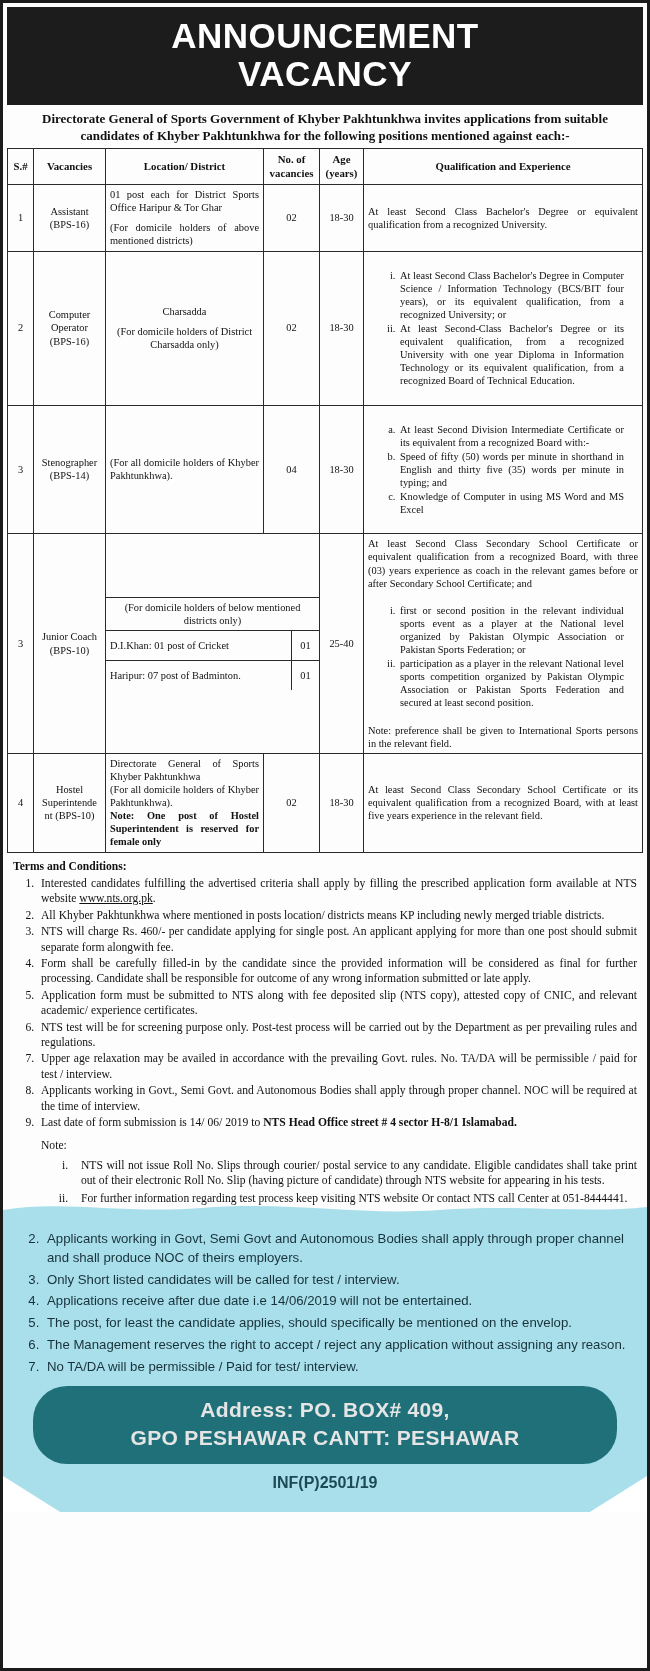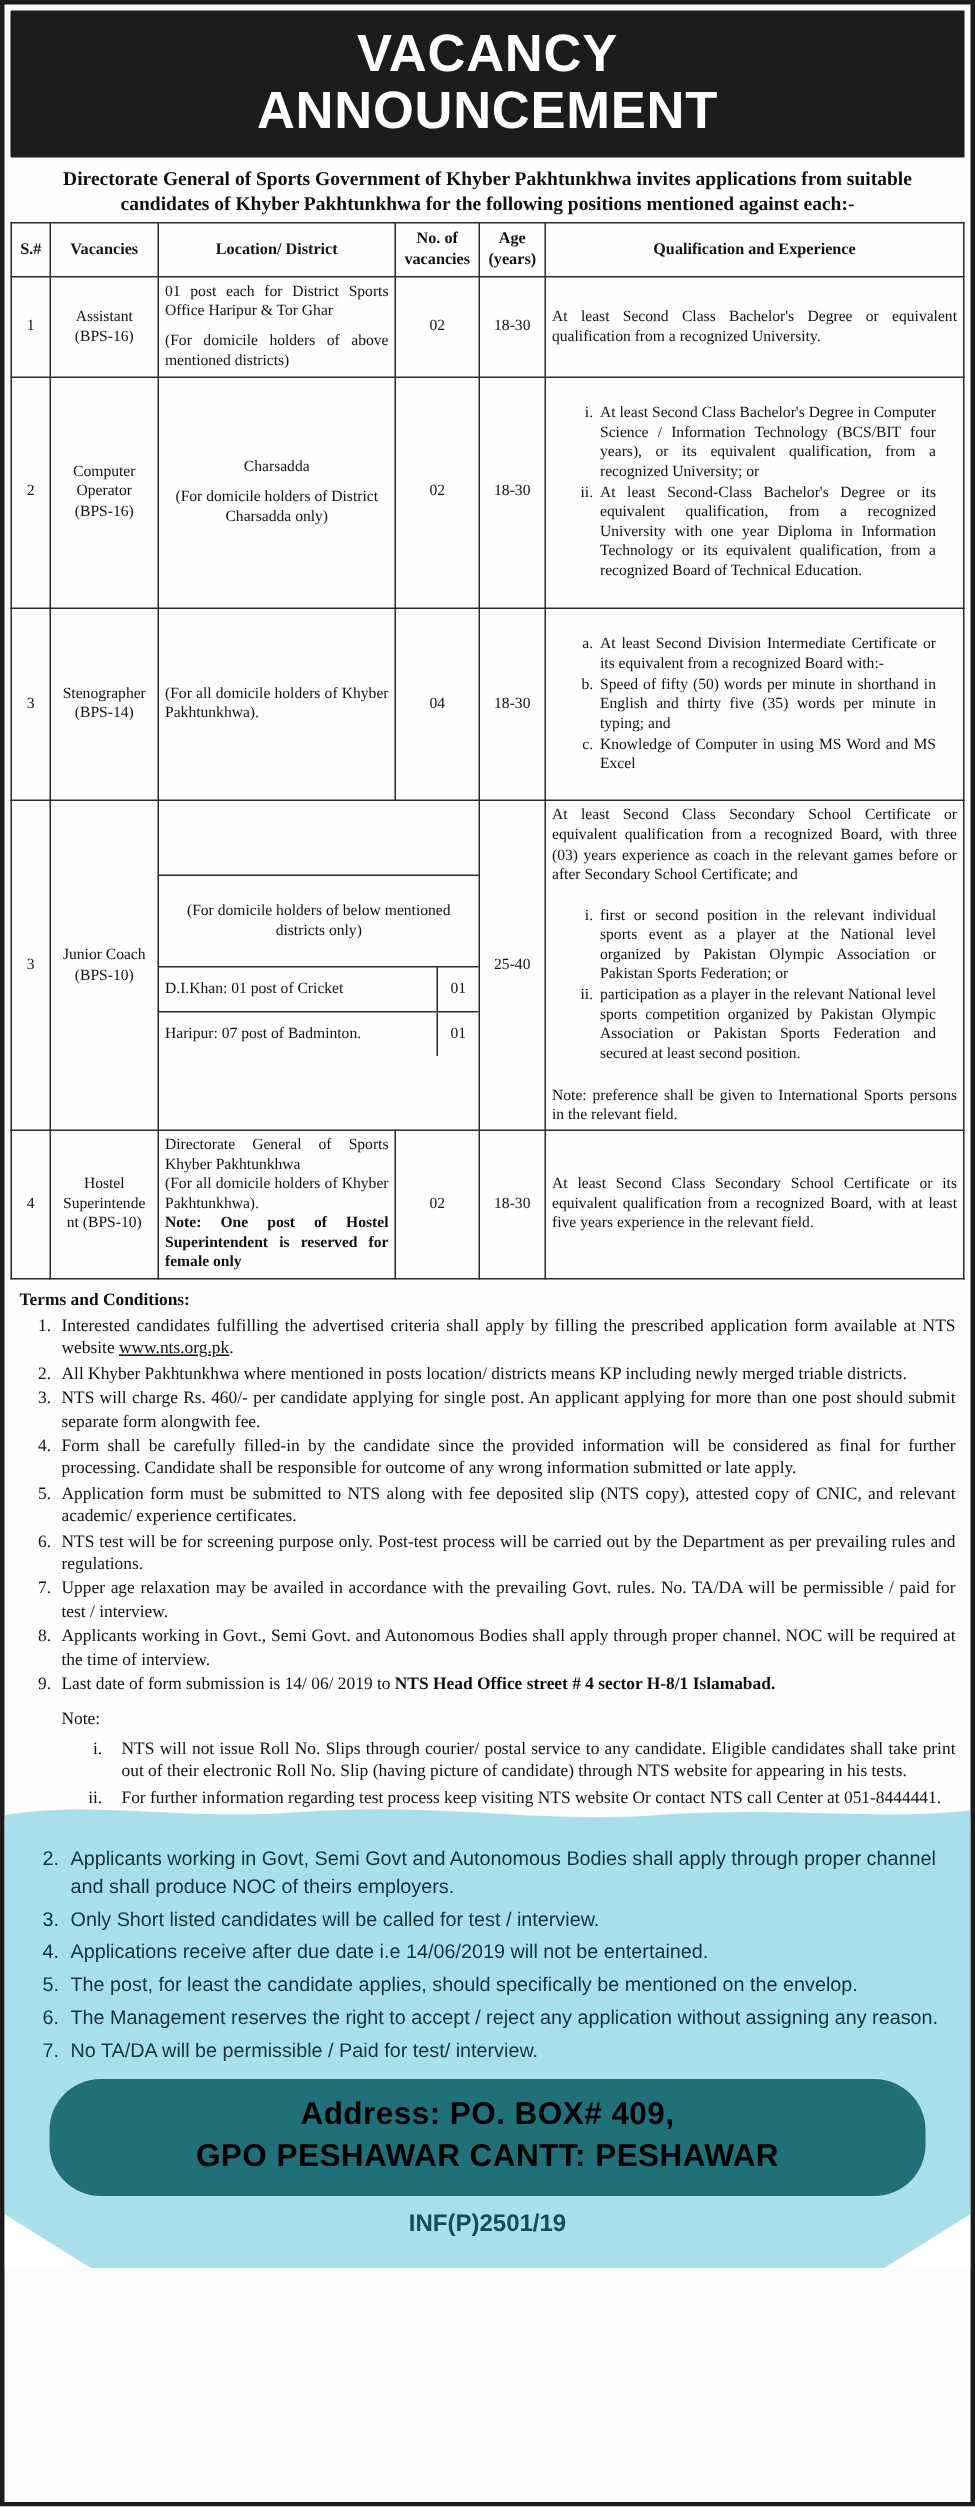--- a/index.html
+++ b/index.html
@@ -120,21 +120,21 @@
     position: absolute;
     top: -16px; left: 0; width: 100%; height: 20px;
     display: block;
   }
   ol.teal-list { margin: 0; padding-left: 26px; }
   ol.teal-list > li { margin-bottom: 3px; padding-left: 4px; }
 
   .addr-box {
     margin: 10px 16px 4px 16px;
     background: #20707a;
-    color: #000000;
+    color: #e5e5e5;
     border-radius: 34px;
     text-align: center;
     padding: 10px 12px 12px 12px;
     font-family: "Liberation Sans", sans-serif;
     font-weight: bold;
     font-size: 21px;
     line-height: 1.32;
     letter-spacing: 0.3px;
   }
   .inf {
@@ -151,22 +151,22 @@
   }
   .corner-l { left: 0; clip-path: polygon(0 30%, 100% 100%, 0 100%); }
   .corner-r { right: 0; clip-path: polygon(100% 30%, 100% 100%, 0 100%); }
 </style>
 </head>
 <body>
 
 <div class="page">
 
   <div class="banner">
+    <div class="banner-line">ANNOUNCEMENT</div>
     <div class="banner-line">VACANCY</div>
-    <div class="banner-line">ANNOUNCEMENT</div>
   </div>
 
   <div class="intro">Directorate General of Sports Government of Khyber Pakhtunkhwa invites applications from suitable candidates of Khyber Pakhtunkhwa for the following positions mentioned against each:-</div>
 
   <table class="vac">
     <thead>
       <tr>
         <th class="c-sno">S.#</th>
         <th class="c-vac">Vacancies</th>
         <th class="c-loc">Location/ District</th>
@@ -243,21 +243,21 @@
       <tr>
         <td class="c-sno">3</td>
         <td class="c-vac">
           <div>Junior Coach</div>
           <div>(BPS-10)</div>
         </td>
         <td class="c-loc" style="padding:0;" colspan="2">
           <table class="sub">
             <tbody>
             <tr class="div">
-              <td class="sub-span" colspan="2" style="padding:17px 6px;">(For domicile holders of below mentioned districts only)</td>
+              <td class="sub-span" colspan="2" style="padding:3px 6px;">(For domicile holders of below mentioned districts only)</td>
             </tr>
             <tr class="div">
               <td style="padding:8px 4px; border-right:1px solid #2a2a2a;">D.I.Khan: 01 post of Cricket</td>
               <td class="ctr" style="padding:8px 4px;">01</td>
             </tr>
             <tr class="div">
               <td style="padding:8px 4px; border-right:1px solid #2a2a2a;">Haripur: 07 post of Badminton.</td>
               <td class="ctr" style="padding:8px 4px;">01</td>
             </tr>
           </tbody>

